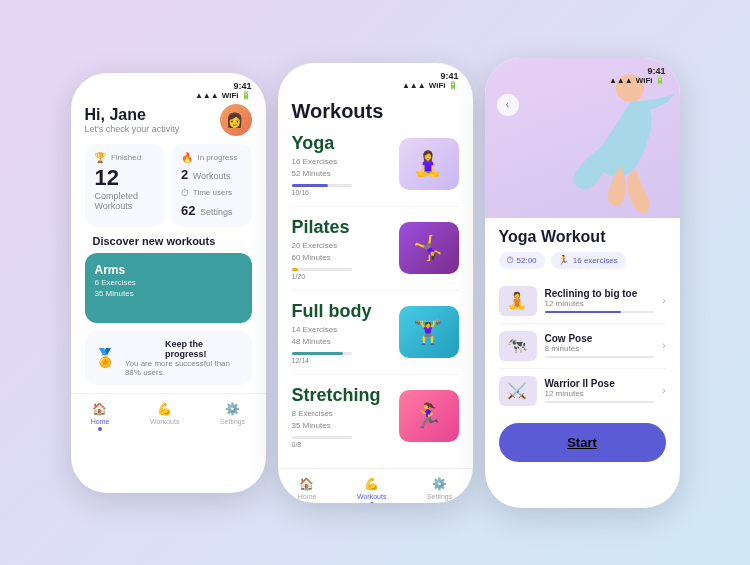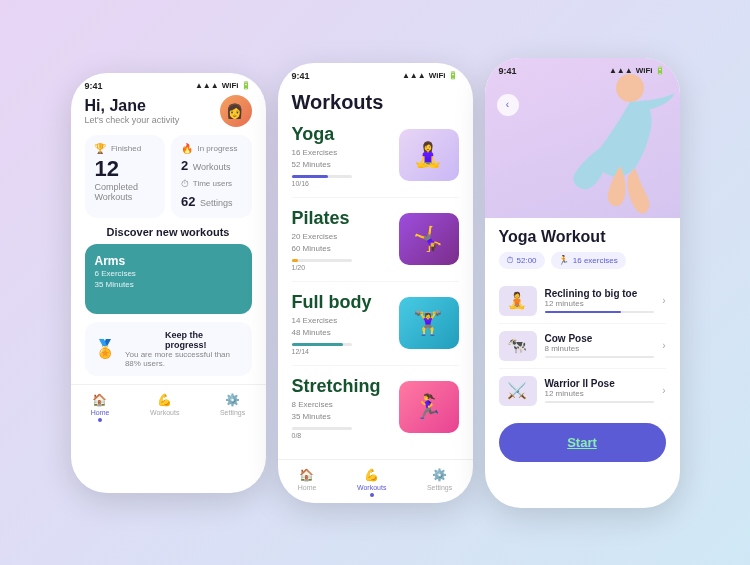--- a/index.html
+++ b/index.html
@@ -25,25 +25,26 @@
       flex-shrink: 0;
     }
     .phone-left { width: 195px; height: 420px; }
     .phone-middle { width: 195px; height: 440px; }
     .phone-right { width: 195px; height: 450px; }
 
     
     .status-bar {
       display: flex;
       justify-content: space-between;
-      align-items: flex-start;
+      align-items: flex-end;
       padding: 8px 14px 4px;
       font-size: 9px;
       font-weight: 600;
       color: #222;
+      flex-direction: column;
     }
     .status-icons { display: flex; gap: 3px; align-items: center; font-size: 8px; }
 
     
     .left-content { padding: 0 14px; }
     .greeting-row { display: flex; justify-content: space-between; align-items: center; margin-bottom: 4px; }
     .greeting-name { font-size: 16px; font-weight: 700; color: #1a1a2e; }
     .greeting-sub { font-size: 9px; color: #888; }
     .avatar {
       width: 32px; height: 32px; border-radius: 50%;
@@ -60,21 +61,21 @@
       background: #f8f9ff;
       border-radius: 12px;
       padding: 8px 10px;
     }
     .stat-label-row { display: flex; align-items: center; gap: 4px; font-size: 8px; color: #888; margin-bottom: 2px; }
     .stat-icon { font-size: 10px; }
     .stat-big { font-size: 22px; font-weight: 700; color: #1a1a2e; }
     .stat-small { font-size: 9px; color: #888; }
     .stat-medium { font-size: 13px; font-weight: 700; color: #1a1a2e; display: inline; }
 
-    .section-title { font-size: 11px; font-weight: 700; color: #1a1a2e; margin: 8px 16px 6px; text-align: center; }
+    .section-title { font-size: 11px; font-weight: 700; color: #1a1a2e; margin: 8px 8px 6px; }
 
     .workout-cards { display: flex; gap: 6px; }
     .workout-card {
       border-radius: 12px;
       padding: 10px;
       flex: 1;
       position: relative;
       overflow: hidden;
       min-height: 70px;
     }
@@ -188,21 +189,21 @@
     .ex-info { flex: 1; }
     .ex-title { font-size: 10px; font-weight: 700; color: #1a1a2e; }
     .ex-sub { font-size: 8px; color: #888; }
     .ex-progress { width: 100%; height: 2px; background: #e8e8e8; border-radius: 2px; margin-top: 3px; }
     .ex-progress-fill { height: 100%; background: #5b5bd6; border-radius: 2px; }
     .ex-chevron { color: #aaa; font-size: 10px; }
 
     .start-btn {
       width: 100%;
       background: #5b5bd6;
-      color: #86efac;
+      color: #000000;
       border: none;
       border-radius: 25px;
       padding: 12px;
       font-size: 13px;
       font-weight: 700;
       margin-top: 10px;
       cursor: pointer;
       text-align: center;
       text-decoration: underline;
     }

